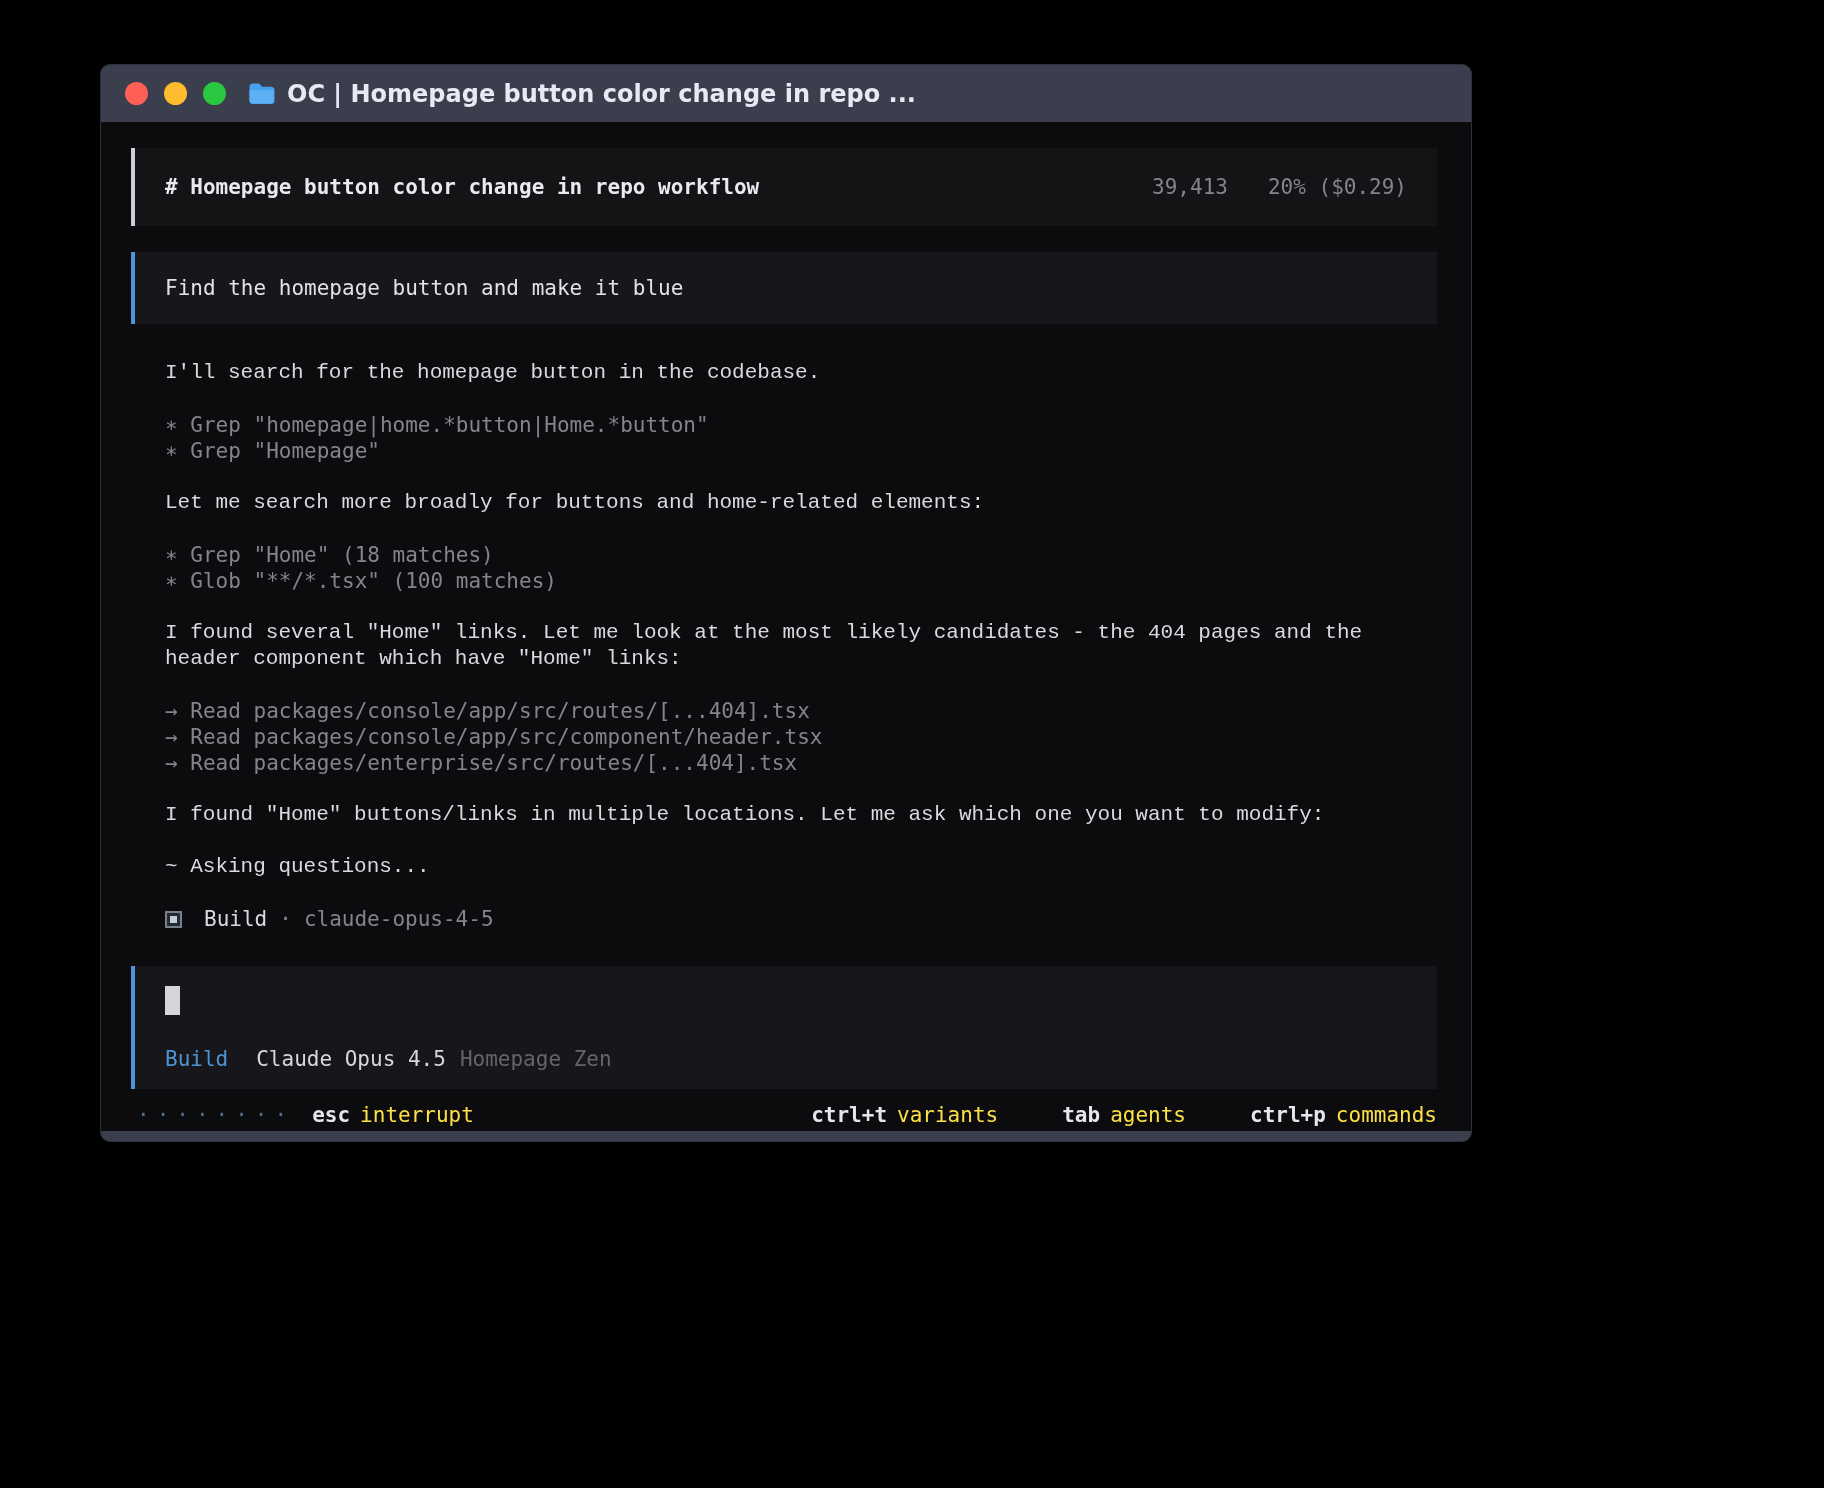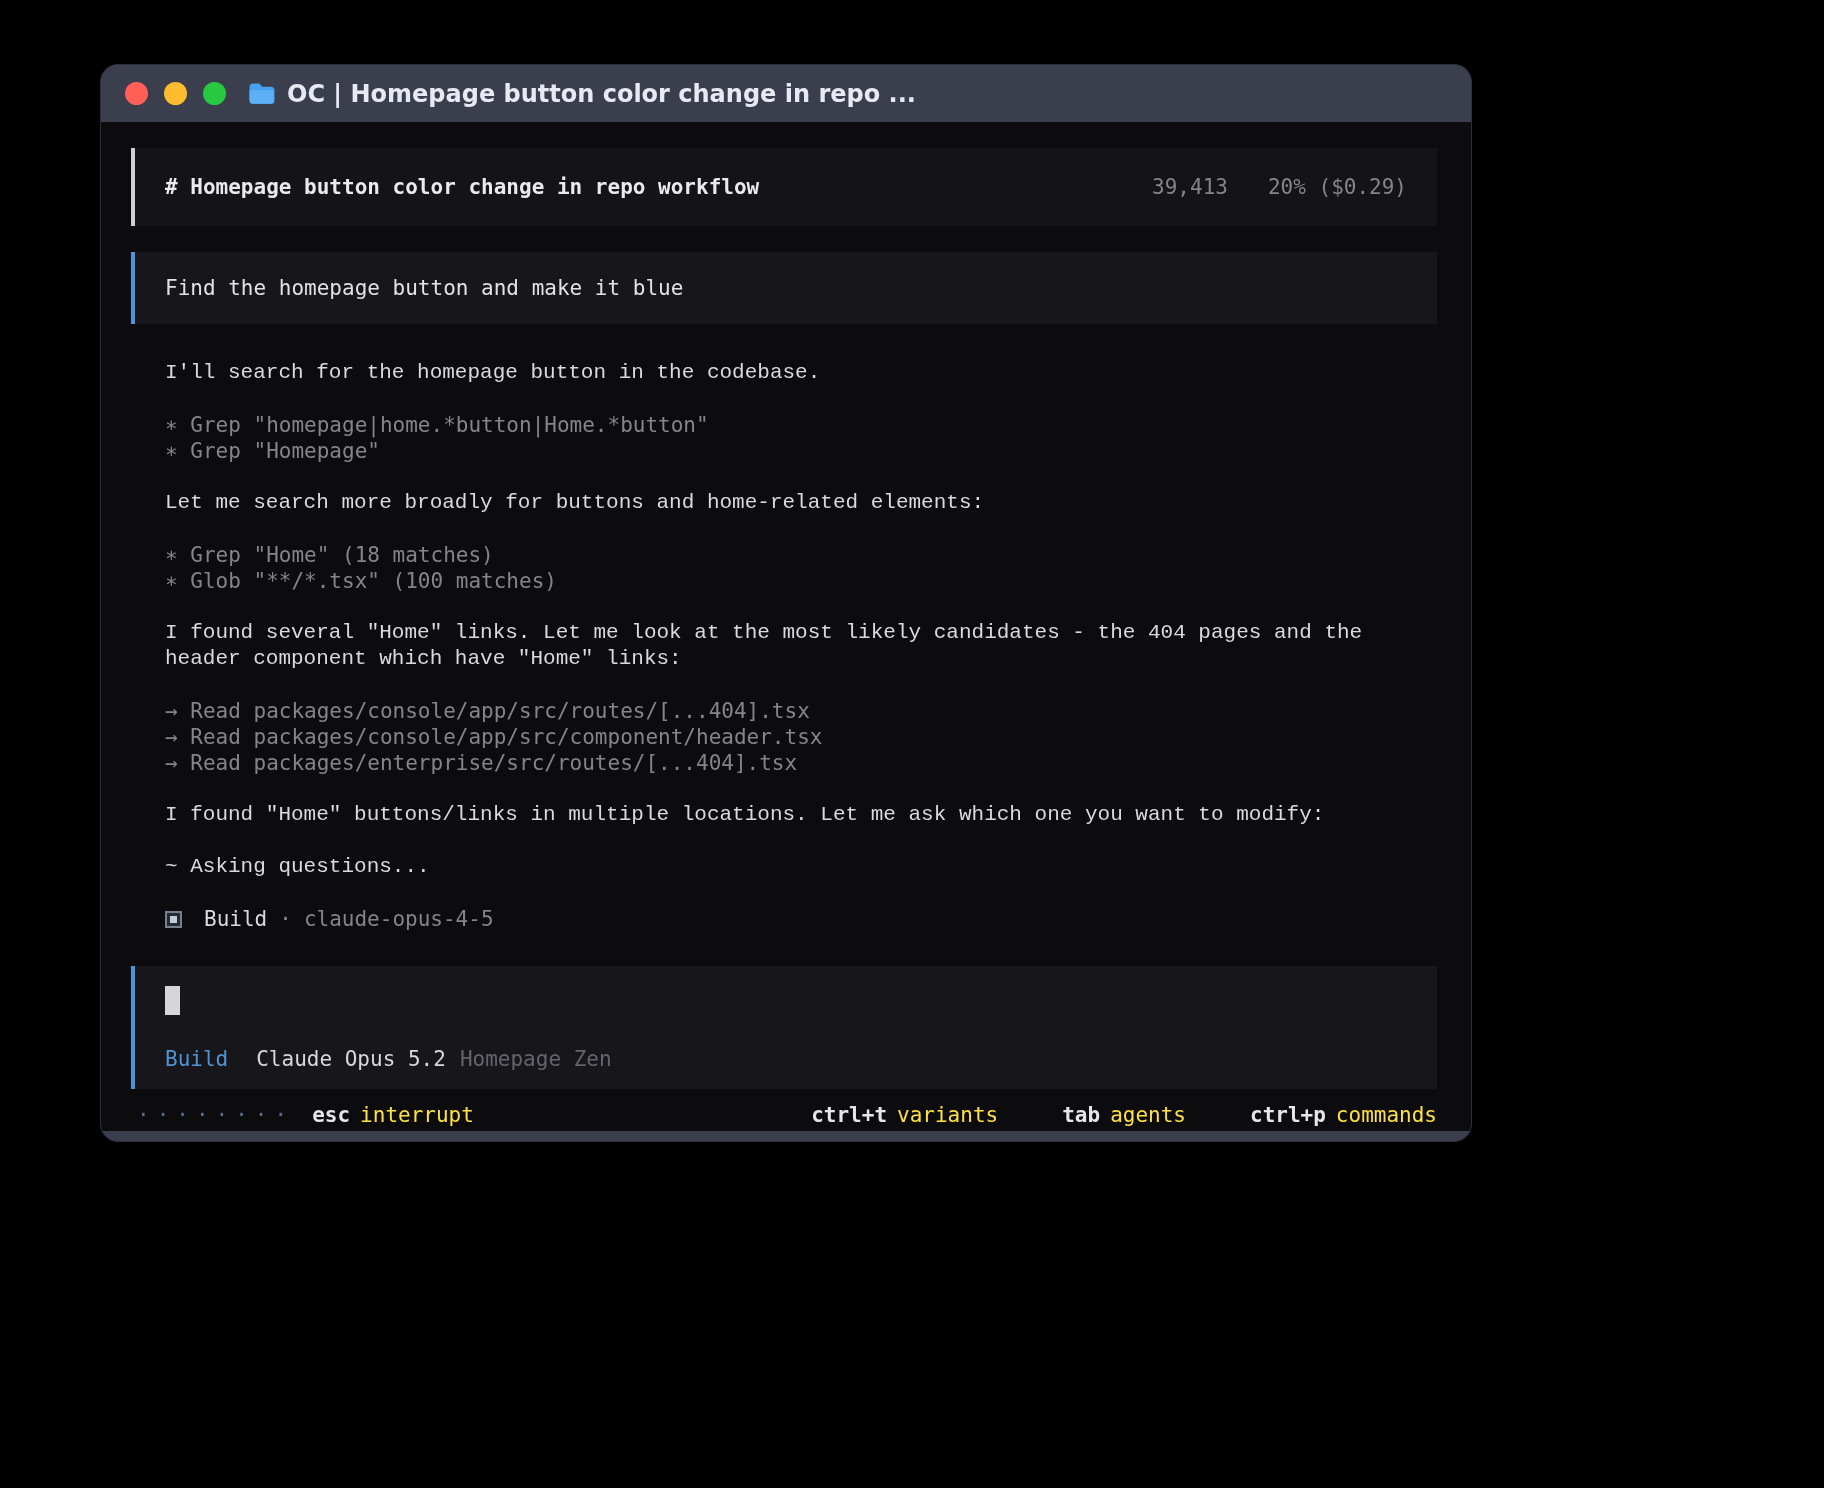--- a/index.html
+++ b/index.html
@@ -7,21 +7,21 @@
     width:1824px; height:1488px;
     background:#000000;
     overflow:hidden;
     font-family:"DejaVu Sans Mono", "Liberation Mono", monospace;
   }
   .window {
     position:absolute; left:100px; top:64px;
     width:1372px; height:1078px;
     background:#3b3e4c;
     border:1px solid #2e3039;
-    border-radius:18px;
+    border-radius:10px;
     overflow:hidden;
     display:flex; flex-direction:column;
     box-shadow:0 14px 50px rgba(0,0,0,0.7);
   }
   
   .titlebar {
     flex:0 0 57px;
     background:#3b3e4c;
     display:flex; align-items:center;
     padding:0 24px;
@@ -189,21 +189,21 @@
         </span>
       <span class="agent-name">Build</span>
       <span class="agent-sep">·</span>
       <span class="agent-model">claude-opus-4-5</span>
     </div>
 
     <div class="input-block">
       <span class="cursor-block"></span>
       <div class="input-meta">
         <span class="input-mode">Build</span>
-        <span class="input-model">Claude Opus 5.2</span>
+        <span class="input-model">Claude Opus 4.5</span>
         <span class="input-provider">Homepage Zen</span>
       </div>
     </div>
 
     <div class="footer">
       <span class="spinner">········</span>
       <span class="hint">
         <span class="key">esc</span>
         <span class="lbl">interrupt</span>
       </span>

